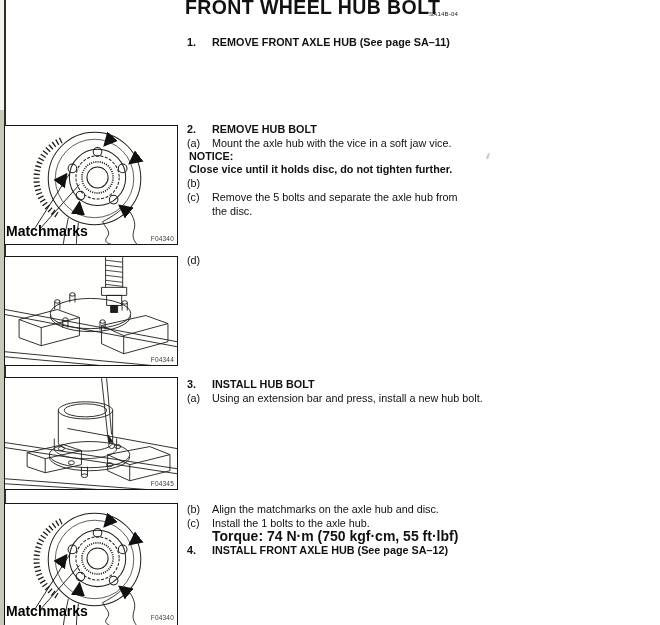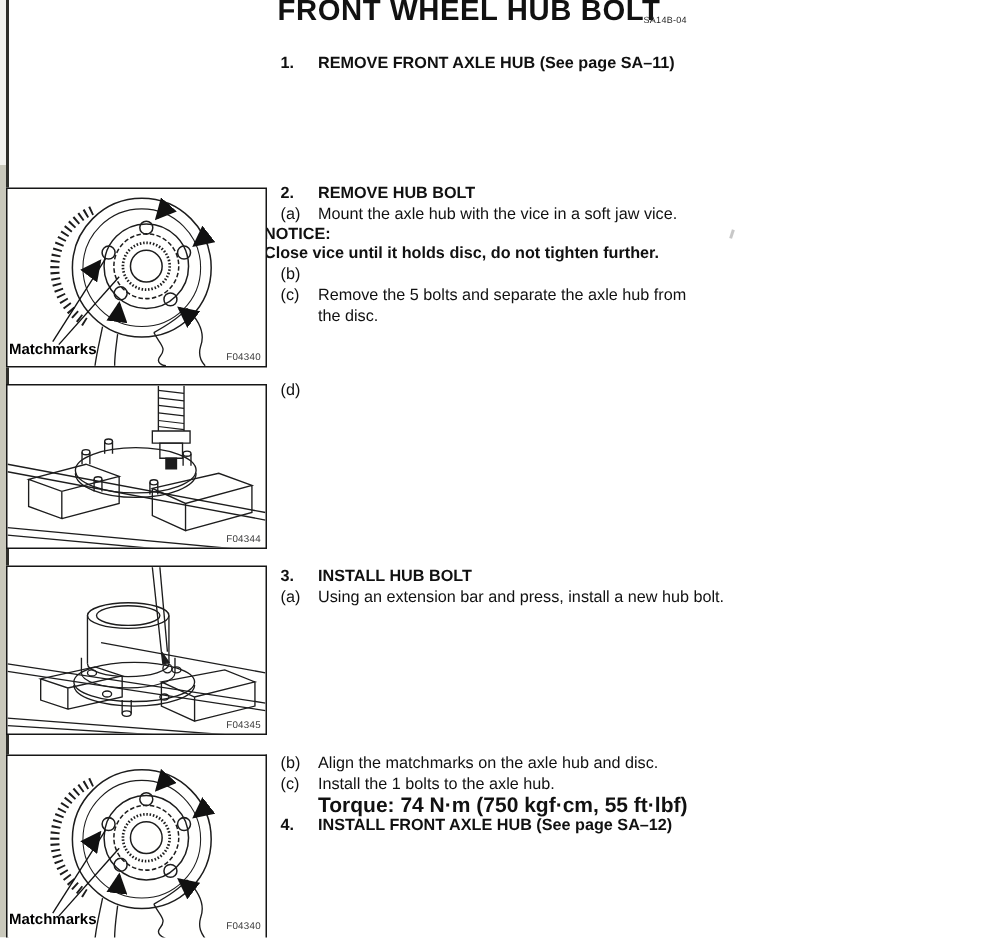--- a/index.html
+++ b/index.html
@@ -14,31 +14,31 @@
 
   .title{position:absolute;left:185px;top:-3px;font-size:19.5px;line-height:20px;
     font-weight:bold;letter-spacing:0.4px;white-space:nowrap;}
   .doc-code{position:absolute;left:429px;top:11px;font-size:6px;color:#222;letter-spacing:0.2px;}
 
   .row{position:absolute;left:187px;display:flex;font-size:10.8px;line-height:13.5px;}
   .row .lbl{width:25px;flex:none;}
   .row .txt{white-space:nowrap;}
   .row .txt.wrap{white-space:normal;width:250px;}
   .bold{font-weight:bold;}
-  .flush{position:absolute;left:176px;font-size:10.8px;line-height:13.5px;white-space:nowrap;}
+  .flush{position:absolute;left:189px;font-size:10.8px;line-height:13.5px;white-space:nowrap;}
   .indent{position:absolute;left:212px;font-size:14px;line-height:13.5px;white-space:nowrap;}
 
   .fig{position:absolute;left:4px;width:174px;box-sizing:border-box;
     border:1.5px solid #161616;background:#fffffe;}
   #fig1{top:125px;height:120px;}
   #fig2{top:256px;height:110px;}
   #fig3{top:377px;height:113px;}
   #fig4{top:503px;height:124px;border-bottom:none;}
   .fig svg{position:absolute;left:0;top:0;width:100%;height:100%;}
-  .fig-label{position:absolute;left:1px;bottom:5px;font-size:10px;font-weight:bold;color:#000;
+  .fig-label{position:absolute;left:1px;bottom:5px;font-size:14px;font-weight:bold;color:#000;
     background:transparent;}
   #fig4 .fig-label{bottom:8px;}
   .fig-code{position:absolute;right:3px;bottom:2px;font-size:6.5px;color:#3a3a3a;letter-spacing:0.2px;}
   #fig4 .fig-code{bottom:6px;}
   .artifact{position:absolute;left:487px;top:153px;width:1.5px;height:6px;background:#9a9a9a;
     transform:rotate(18deg);opacity:0.55;}
 </style>
 </head>
 <body>
 

